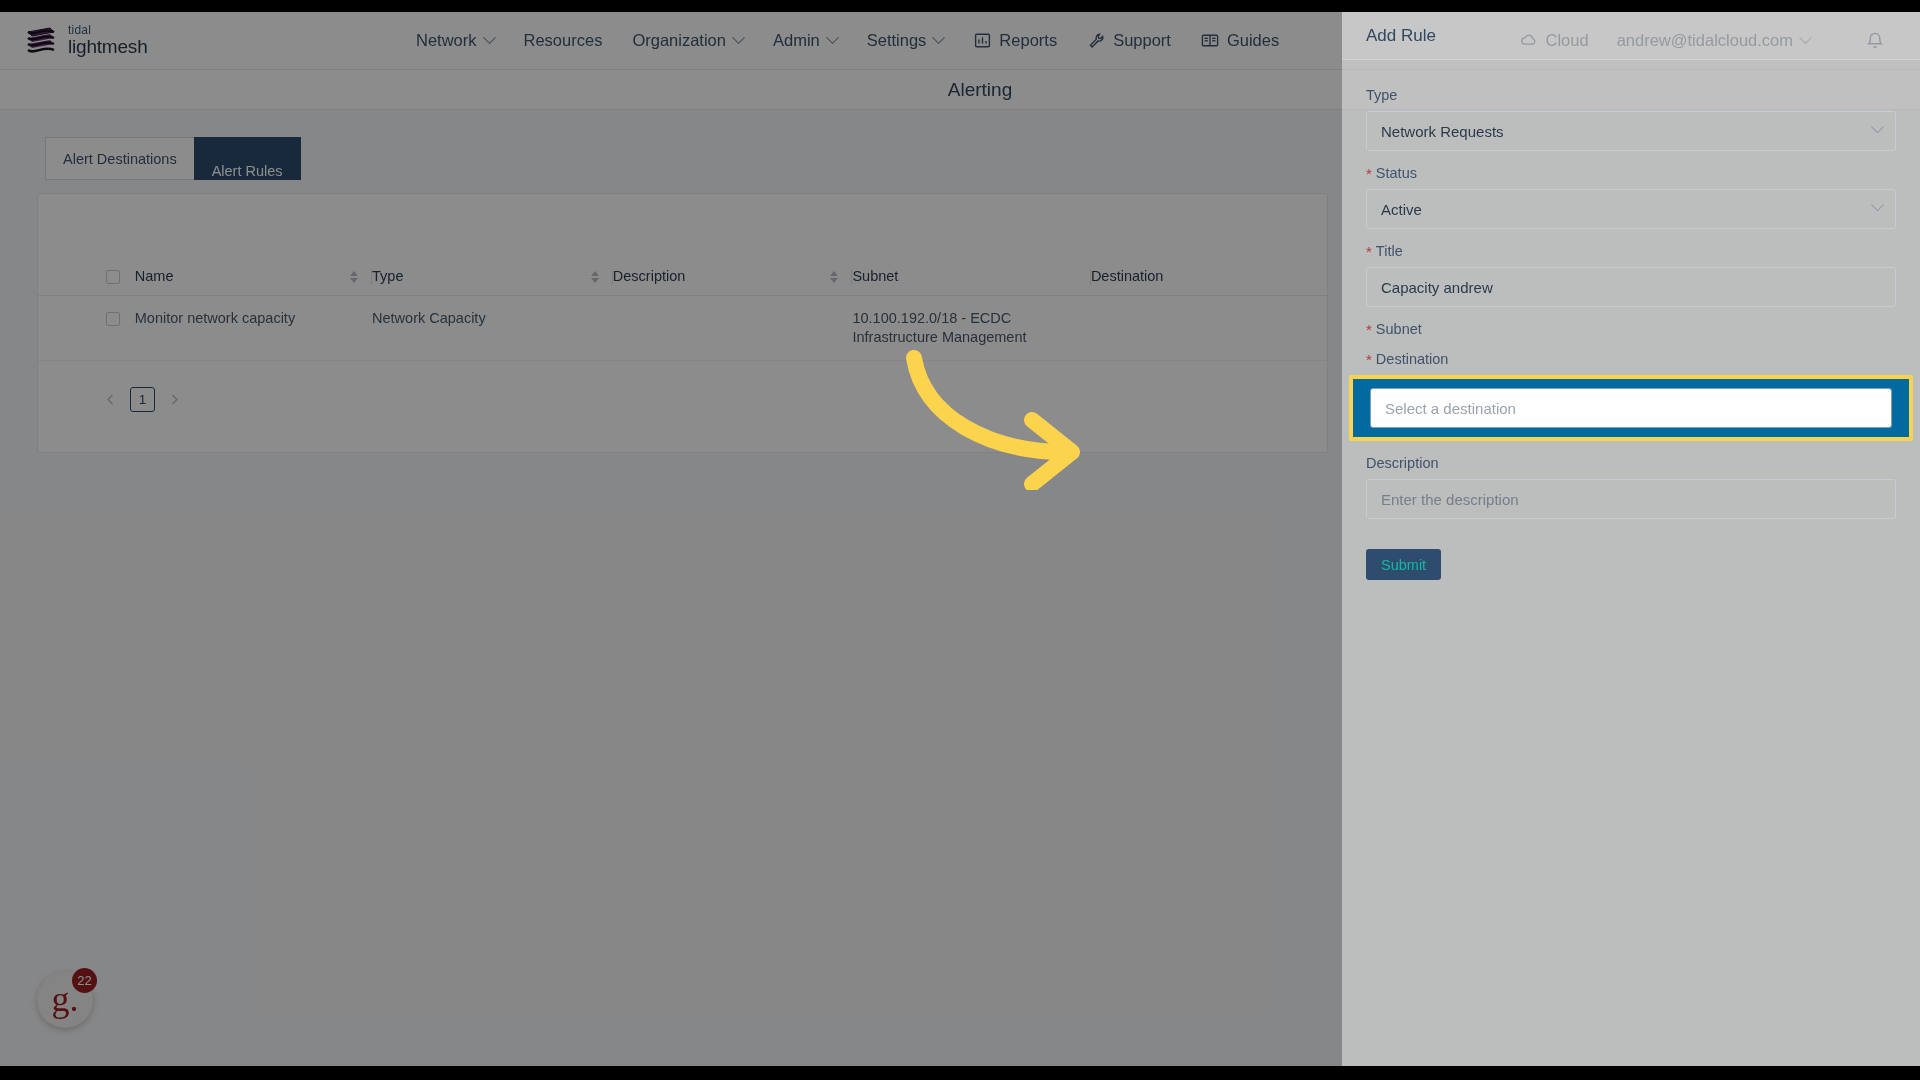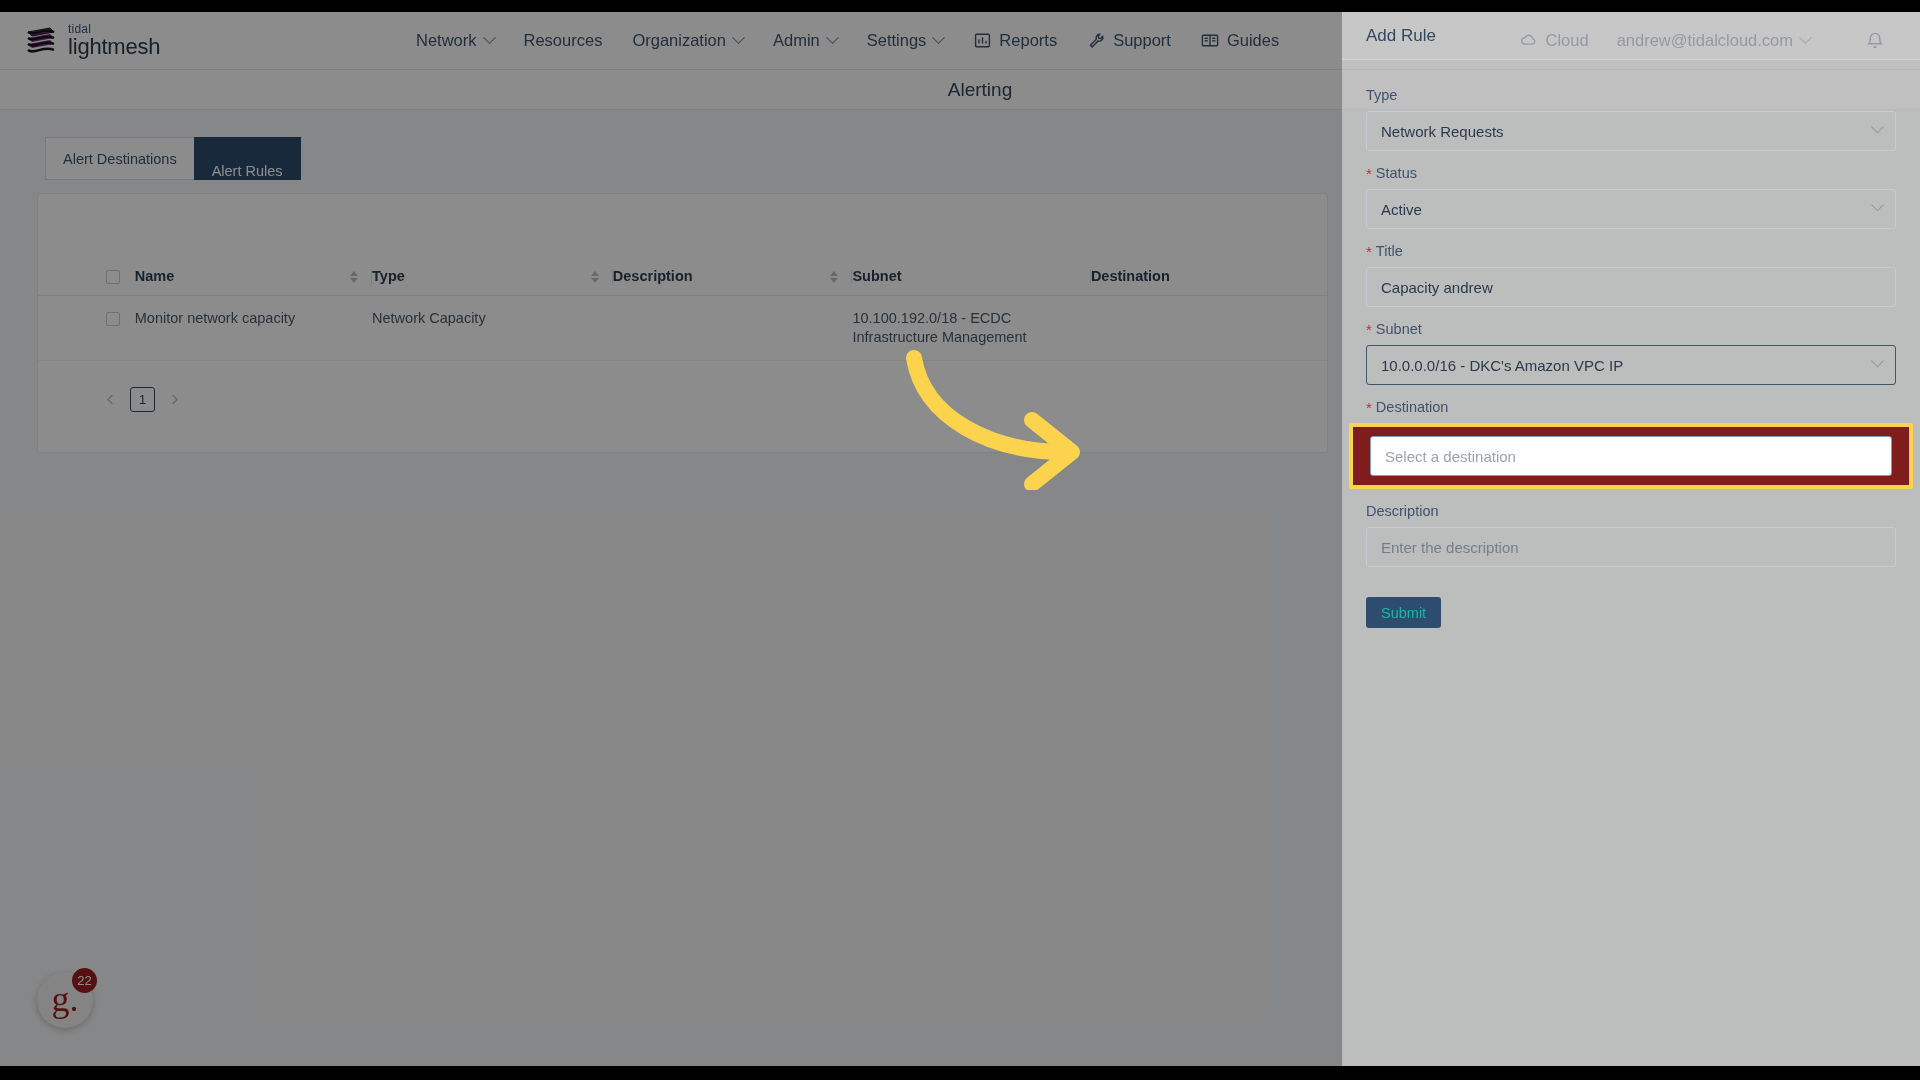--- a/index.html
+++ b/index.html
@@ -63,21 +63,21 @@
     height: 34px;
     position: relative;
   }
   .brand-text { line-height: 1.05; }
   .brand-top {
     font-size: 12px;
     color: #3e5871;
     letter-spacing: .2px;
   }
   .brand-bottom {
-    font-size: 22px;
+    font-size: 19px;
     color: #2b3a4b;
     font-weight: 400;
     letter-spacing: -.2px;
   }
 
   .nav-center {
     display: flex;
     align-items: center;
     gap: 30px;
     margin-left: 182px;
@@ -167,21 +167,21 @@
     background: #ffffff;
     border: 1px solid #e8eaee;
     border-radius: 3px;
     padding-top: 64px;
     padding-bottom: 40px;
   }
   table { width: 100%; border-collapse: collapse; }
   th {
     text-align: left;
     font-size: 14.5px;
-    font-weight: bold;
+    font-weight: normal;
     color: #2d3e50;
     padding: 10px 0 11px 0;
     border-bottom: 1px solid #e8eaee;
     position: relative;
   }
   td {
     font-size: 14.5px;
     color: #4a5a6b;
     padding: 13px 0 14px 0;
     border-bottom: 1px solid #eef0f3;
@@ -375,21 +375,21 @@
     color: #2b3a4b;
   }
   .control.focused .ph { color: #9aa3ad; }
 
   .hl-wrap {
     position: relative;
     margin: 0 -17px;
     padding: 9px 17px;
     border: 4px solid #fbd34d;
     border-radius: 2px;
-    background: #7f1d1d;
+    background: #0369a1;
   }
 
   .submit {
     margin-top: 16px;
     height: 31px;
     padding: 0 15px;
     background: #2e4c6d;
     color: #14b8a6;
     font-size: 14.5px;
     border: none;
@@ -659,24 +659,20 @@
           <span>Capacity andrew</span>
         </div>
       </div>
 
       
       <div class="field">
         <div class="field-label">
           <span class="req">*</span>
           <span>Subnet</span>
         </div>
-        <div class="control strong">
-          <span>10.0.0.0/16 - DKC's Amazon VPC IP</span>
-          <span class="chev"></span>
-        </div>
       </div>
 
       
       <div class="field">
         <div class="field-label">
           <span class="req">*</span>
           <span>Destination</span>
         </div>
         <div class="hl-wrap">
           <div class="control focused">

